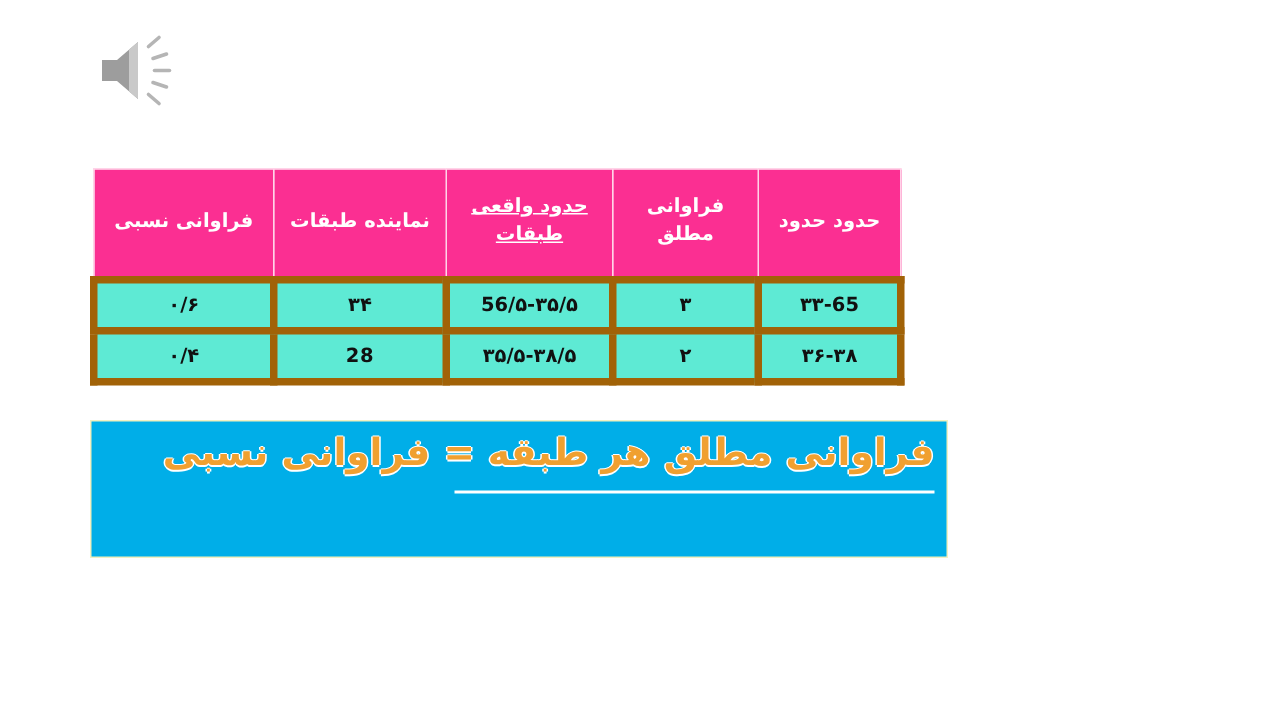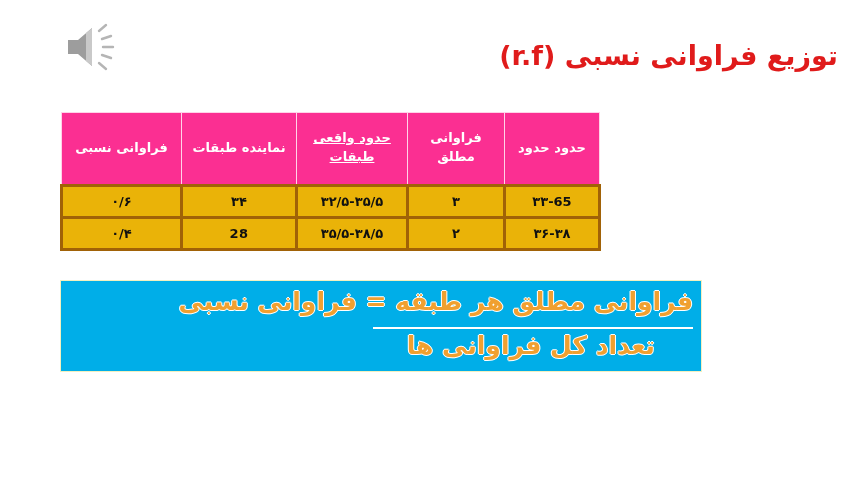--- a/index.html
+++ b/index.html
@@ -41,38 +41,38 @@
     font-size:13px;
     font-weight:bold;
     line-height:1.45;
     padding:6px 2px 7px 2px;
     border:1px solid #ffd3e8;
     vertical-align:middle;
     text-align:center;
     height:58px;
   }
   .freq-table td{
-    background:#eab308;
+    background:#5eead4;
     color:#111111;
     font-size:13px;
     font-weight:bold;
     text-align:center;
-    border:3px solid #a16207;
+    border:5px solid #a16207;
     height:25px;
     padding:2px 0;
     letter-spacing:.5px;
     margin-top:22px;
   }
   .c0{width:90px;} .c1{width:92px;} .c2{width:106px;text-decoration:underline;}
   .c3{width:110px;} .c4{width:115px;}
 
   
   .formula-box{
     position:absolute;left:60px;top:280px;
-    width:642px;height:92px;
+    width:572px;height:92px;
     background:#00aee8;
     border:1px solid #f2f0c0;
     box-sizing:border-box;
     direction:rtl;
     color:#f0a030;
     font-weight:bold;
     overflow:hidden;
   }
   .formula-line1{
     position:absolute;right:8px;top:6px;
@@ -117,51 +117,49 @@
       <g stroke="#b5b5b5" stroke-width="2.4" stroke-linecap="round" fill="none">
         <line x1="37" y1="13" x2="44" y2="7"></line>
         <line x1="40" y1="21" x2="49" y2="18"></line>
         <line x1="41" y1="29" x2="51" y2="29"></line>
         <line x1="40" y1="37" x2="49" y2="40"></line>
         <line x1="37" y1="45" x2="44" y2="51"></line>
       </g>
     </svg>
   </div>
 
-  <div class="title">توزیع فراوانی نسبی (r.f)</div>
 
   <table class="freq-table">
     <thead>
       <tr>
         <th class="c0">حدود حدود</th>
         <th class="c1">فراوانی مطلق</th>
         <th class="c2">حدود واقعی طبقات</th>
         <th class="c3">نماینده طبقات</th>
         <th class="c4">فراوانی نسبی</th>
       </tr>
     </thead>
     <tbody>
       <tr>
         <td>۳۳-65</td>
         <td>۳</td>
-        <td>۳۲/۵-۳۵/۵</td>
+        <td>56/۵-۳۵/۵</td>
         <td>۳۴</td>
         <td>۰/۶</td>
       </tr>
       <tr>
         <td>۳۶-۳۸</td>
         <td>۲</td>
         <td>۳۵/۵-۳۸/۵</td>
         <td>28</td>
         <td>۰/۴</td>
       </tr>
     </tbody>
   </table>
 
   <div class="formula-box">
     <div class="formula-line1">فراوانی مطلق هر طبقه = فراوانی نسبی</div>
     <div class="frac-bar"></div>
-    <div class="formula-line2">تعداد کل فراوانی ها</div>
   </div>
 
 
 
 </div>
 
 </body></html>

